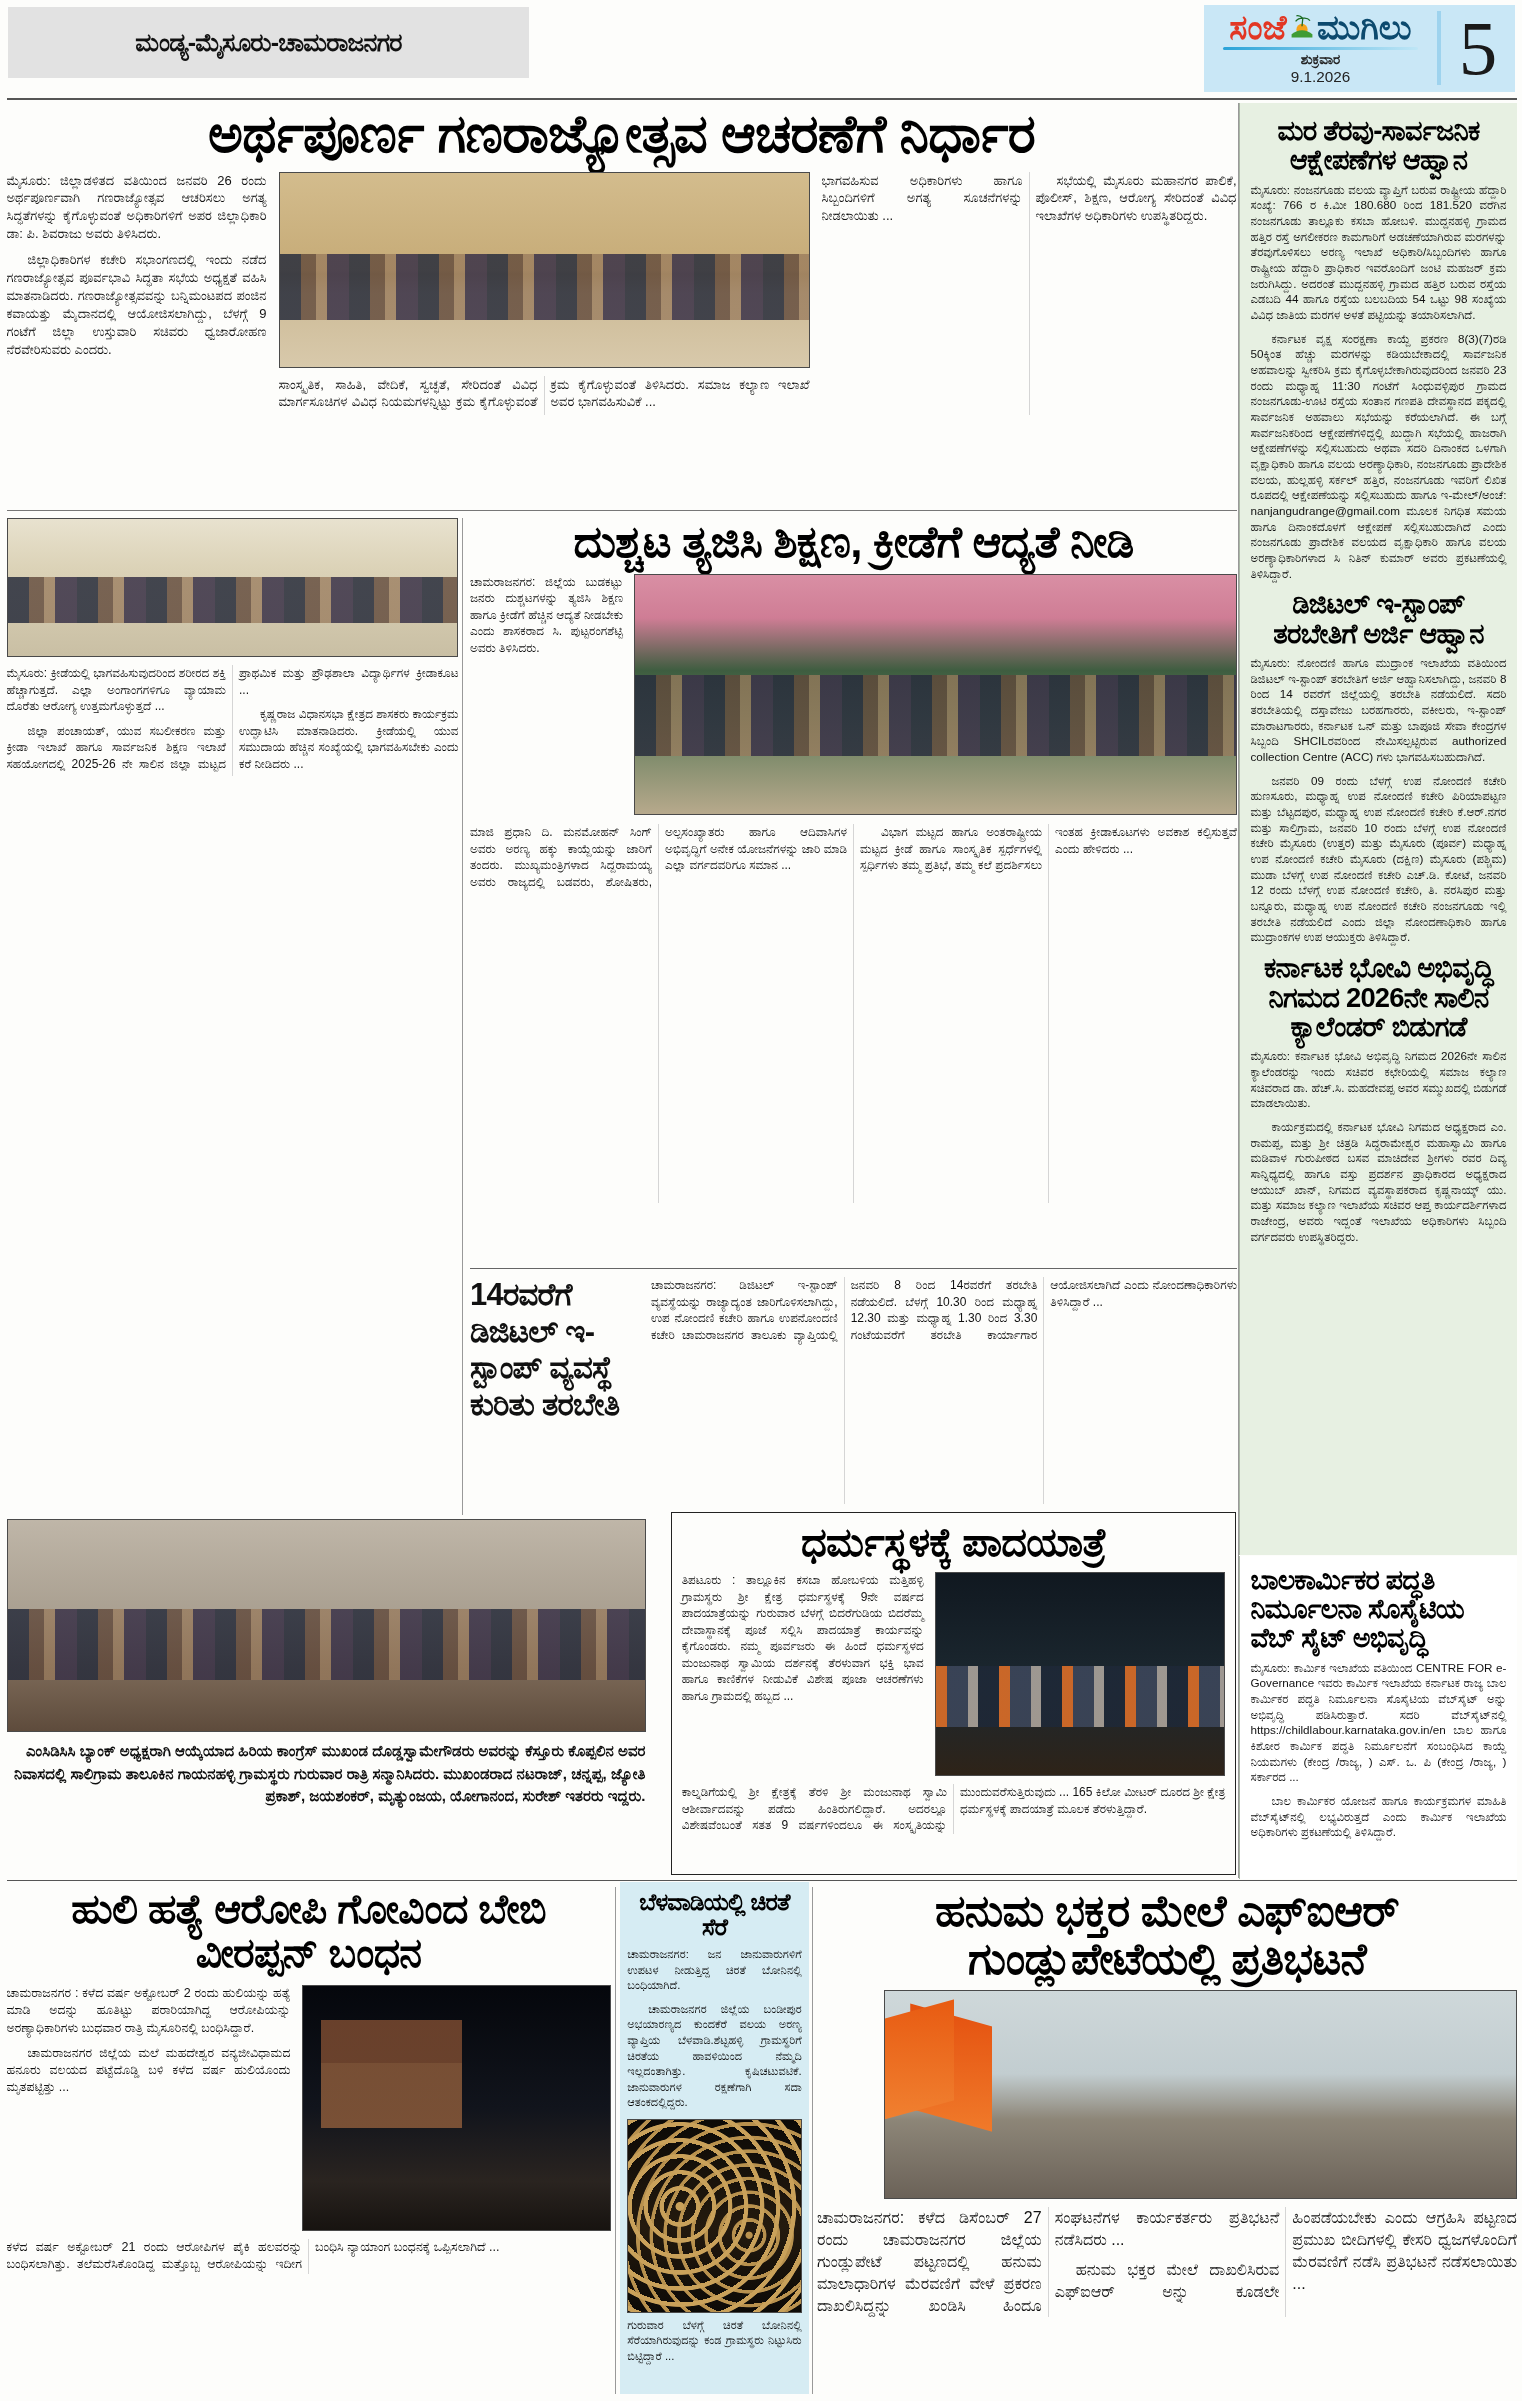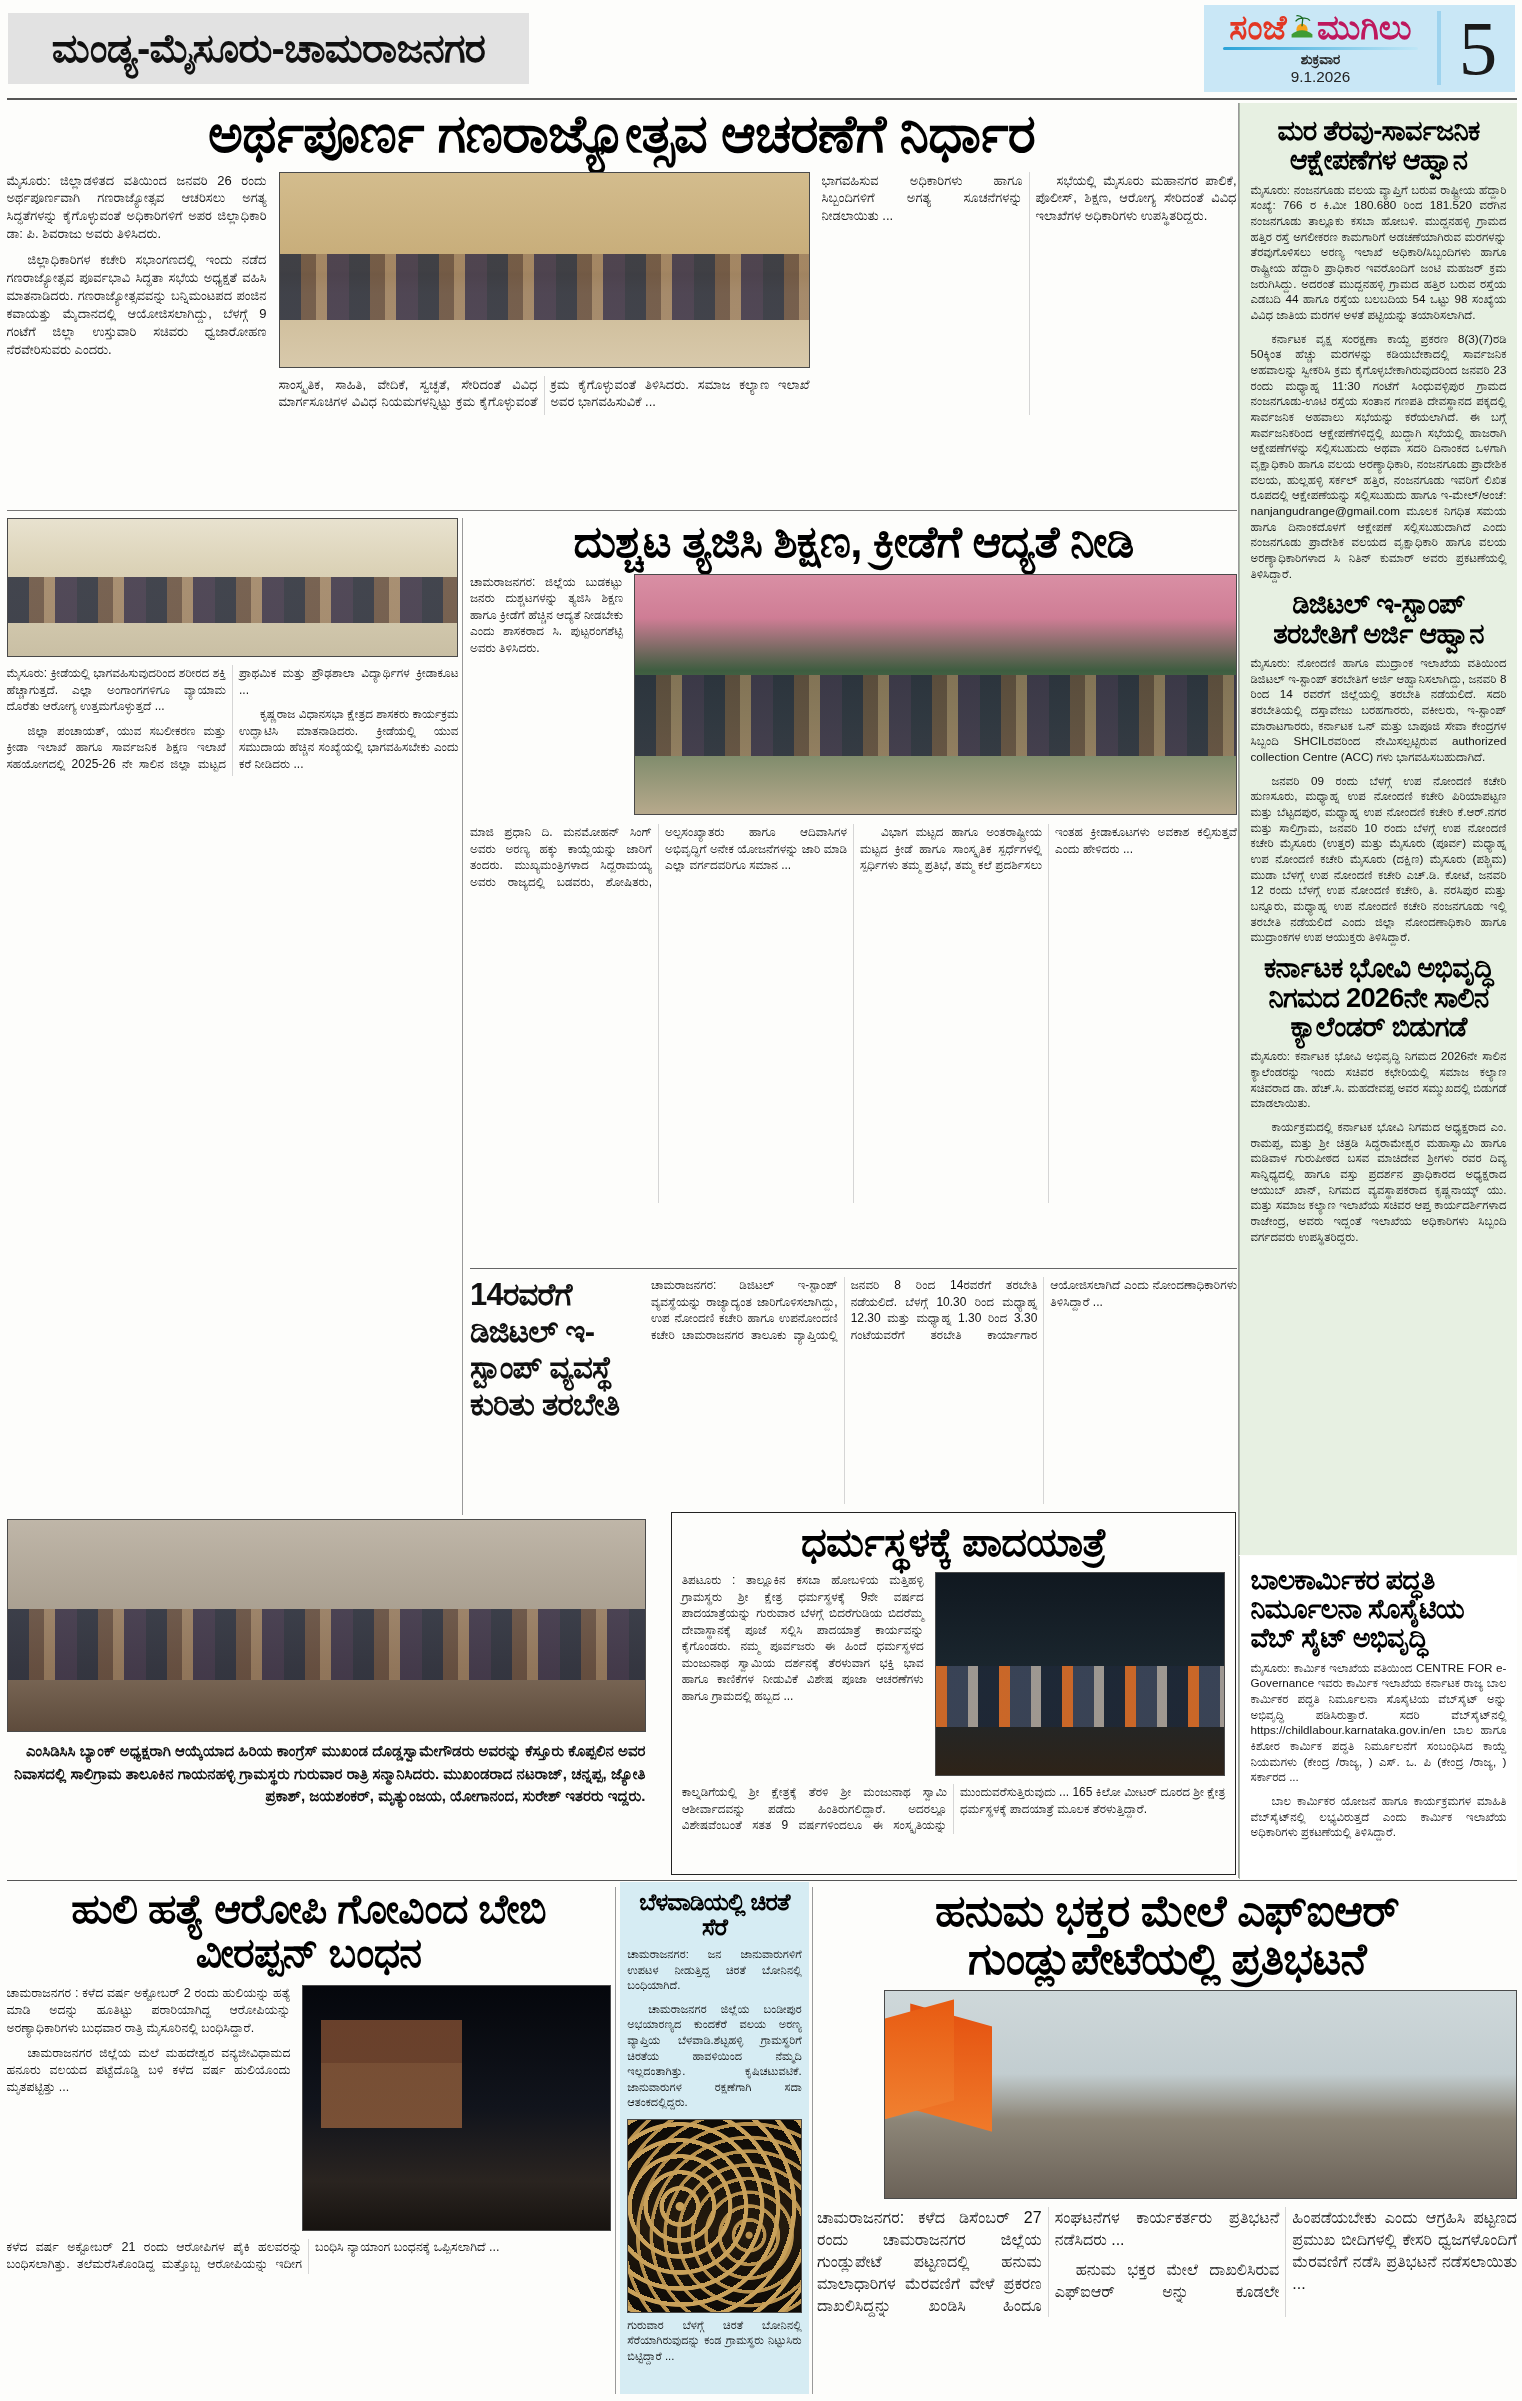--- a/index.html
+++ b/index.html
@@ -16,27 +16,27 @@
   .cols3{column-count:3;column-gap:13px;column-rule:0.8px solid #d5d5d5;}
   .cols4{column-count:4;column-gap:13px;column-rule:0.8px solid #d5d5d5;}
   .photo{border:0.8px solid #4a4a4a;position:relative;overflow:hidden;}
   .band::after{content:"";position:absolute;left:0;right:0;top:42%;height:34%;
     background:repeating-linear-gradient(90deg,rgba(40,45,60,.85) 0 21px,rgba(96,72,58,.8) 21px 36px,
     rgba(152,122,92,.75) 36px 47px,rgba(58,50,72,.85) 47px 69px);}
   .hrule{position:absolute;border-top:1.6px solid #555;}
   .vrule{position:absolute;border-left:0.8px solid #999;}
 
   
-  .region-box{left:8px;top:13px;width:521px;height:71px;background:#e2e2e2;
-    display:flex;align-items:center;justify-content:center;font-size:40px;font-weight:bold;letter-spacing:-0.8px;}
+  .region-box{left:8px;top:7px;width:521px;height:71px;background:#e2e2e2;
+    display:flex;align-items:center;justify-content:center;font-size:25px;font-weight:bold;letter-spacing:-0.8px;}
   .masthead{left:1204px;top:4.8px;width:311px;height:87px;background:#c9e7f6;display:flex;}
   .mh-left{flex:1;display:flex;flex-direction:column;align-items:center;justify-content:center;}
   .brandline{display:flex;align-items:center;gap:3.2px;font-size:34px;font-weight:bold;line-height:1;}
   .brand-red{color:#e23724;}
-  .brand-black{color:#be185d;}
+  .brand-black{color:#0c4a6e;}
   .mh-rule{width:84%;height:3.2px;background:linear-gradient(90deg,#2aa3d8,#bfe6f6);border-radius:1.6px;margin:2.4px 0;}
   .mh-day{font-size:13.7px;font-weight:bold;color:#222;}
   .mh-date{font-size:15.3px;color:#222;}
   .mh-sep{width:4px;background:#9ed3ee;margin:6.5px 0;}
   .mh-page{width:74px;display:flex;align-items:center;justify-content:center;
     font-family:"Liberation Serif",serif;font-size:77px;color:#1a1a1a;}
 
   
   .lead{left:6.5px;top:103px;width:1230px;height:403px;}
   .lead h1{font-size:53px;margin:1.6px 0 9.7px 0;}

